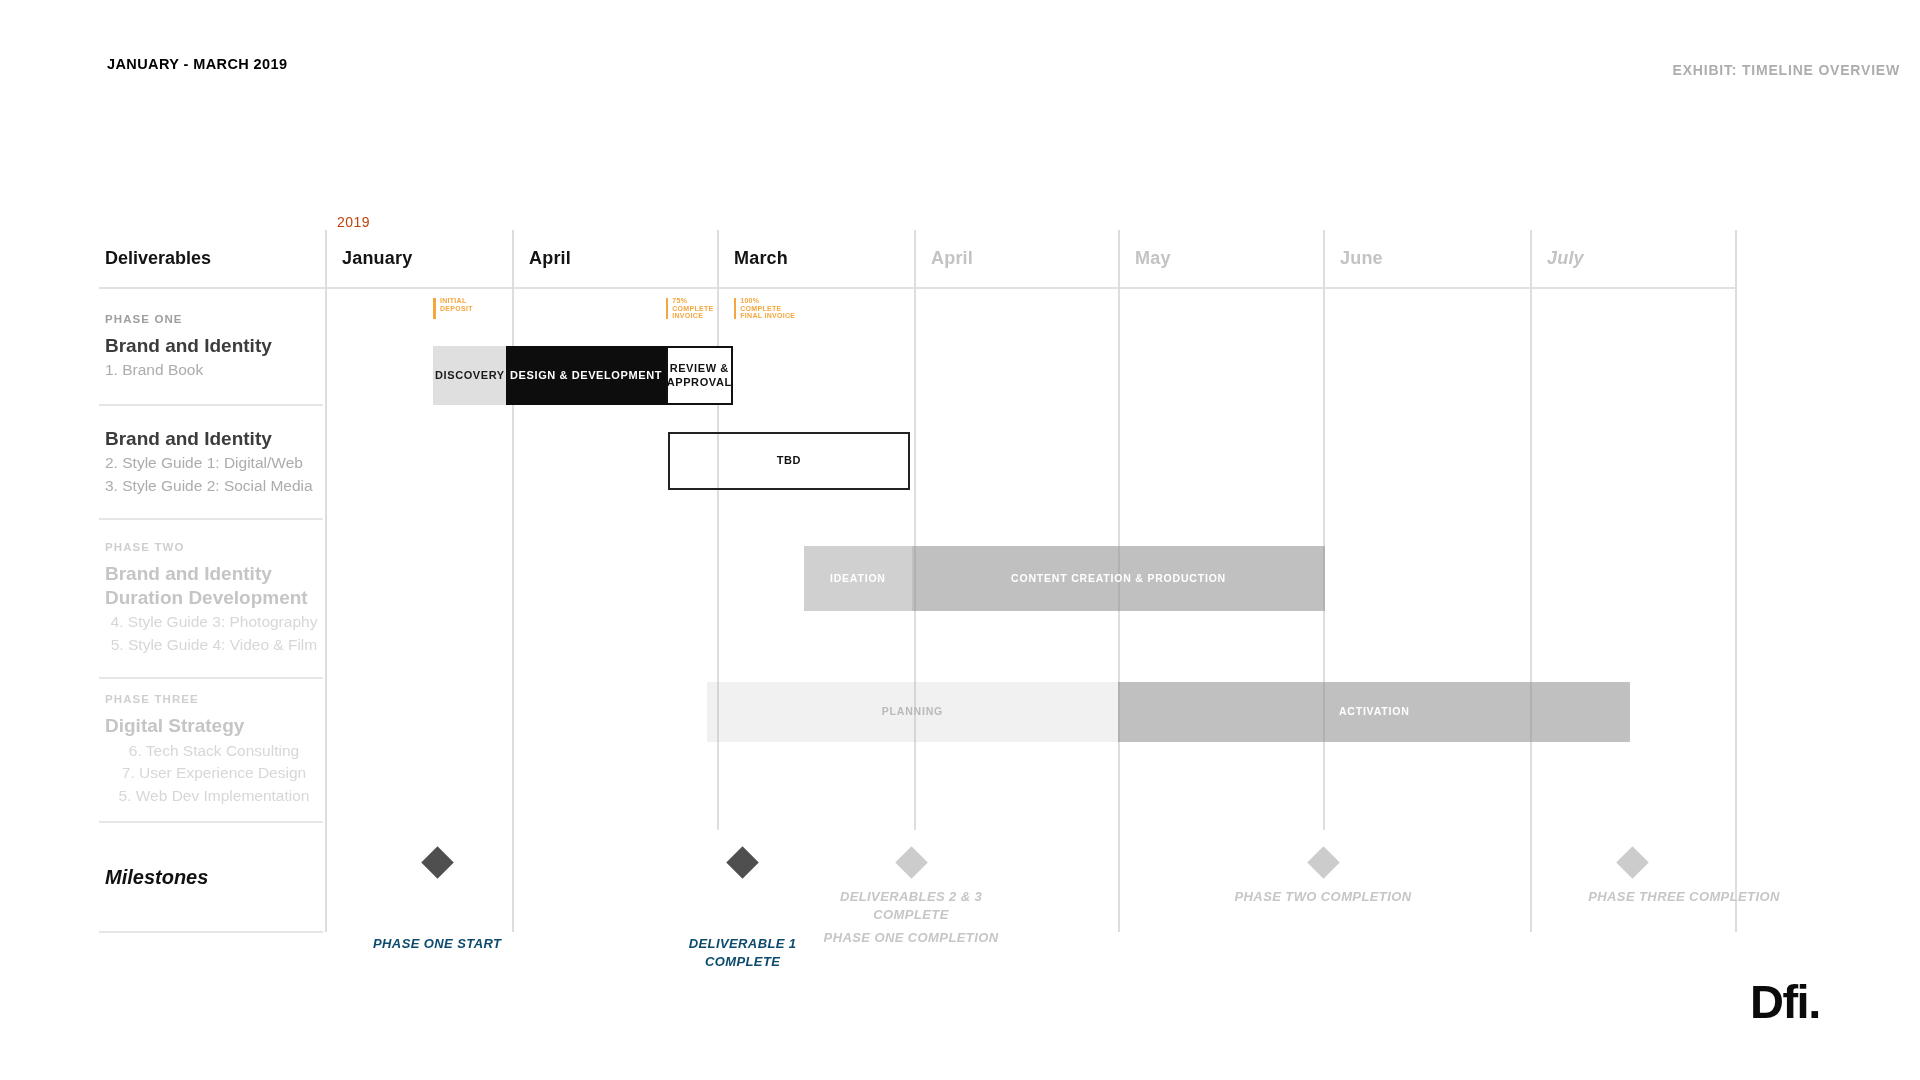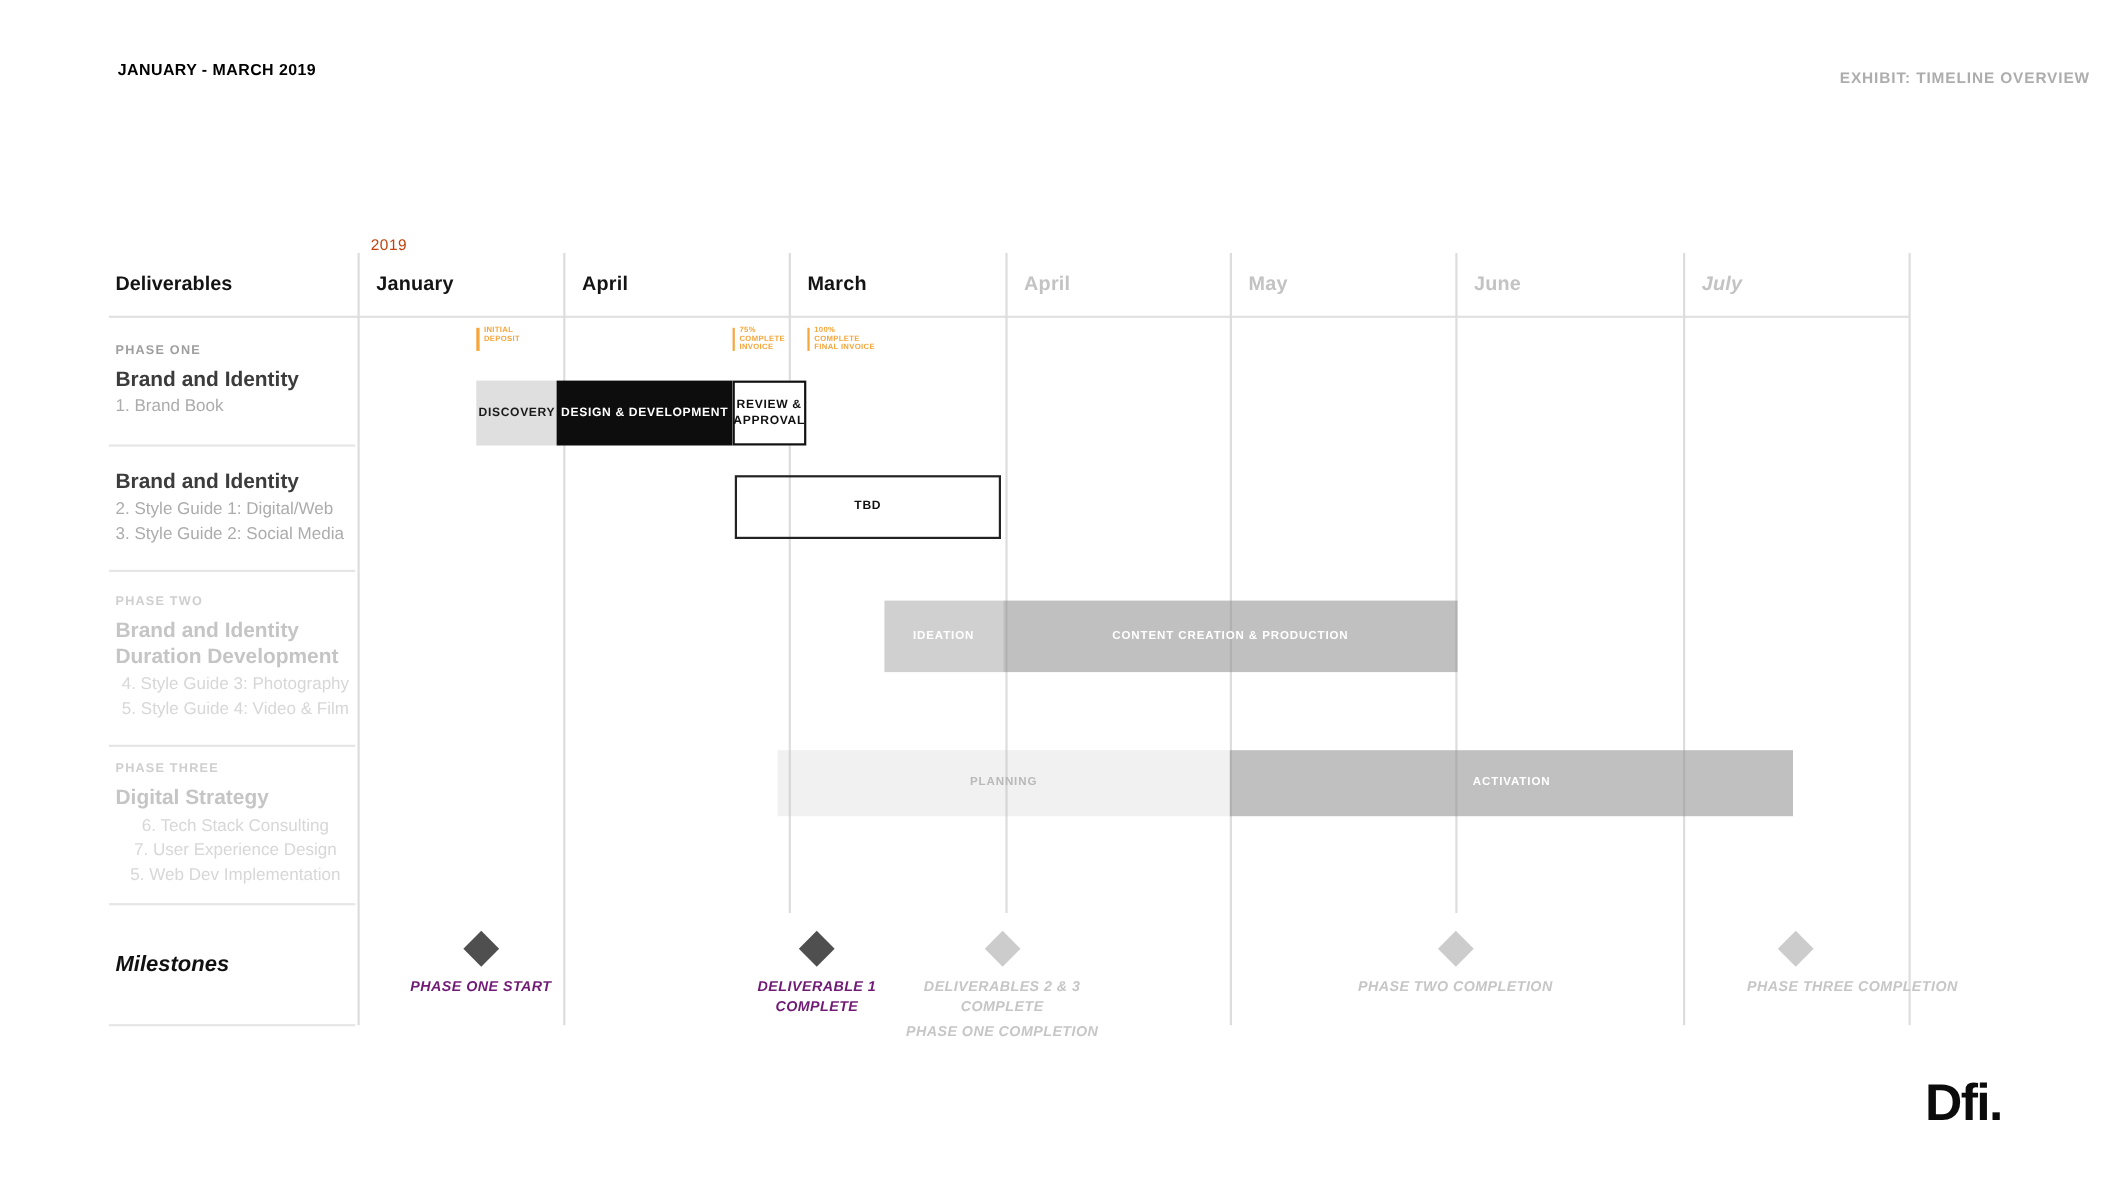--- a/index.html
+++ b/index.html
@@ -40,21 +40,21 @@
   .bar.mid-light{background:rgba(150,150,150,0.45);color:#FFFFFF;font-size:10.5px;letter-spacing:.8px;}
   .bar.mid{background:rgba(140,140,140,0.55);color:#FFFFFF;font-size:10.5px;letter-spacing:.8px;}
   .bar.faint{background:rgba(190,190,190,0.22);color:#B9B9B9;font-size:10.5px;letter-spacing:.8px;}
   .marker-tick{position:absolute;top:298px;width:2.5px;height:21px;background:#F5A63C;}
   .marker-label{position:absolute;top:297px;font-size:7px;line-height:7.5px;font-weight:bold;
                 color:#F5A63C;letter-spacing:.3px;white-space:pre-line;text-align:left;}
   .diamond{position:absolute;width:23px;height:23px;transform:rotate(45deg);background:#CCCCCC;}
   .diamond.active{background:#4F4F4F;}
   .ms-label{position:absolute;width:230px;text-align:center;font-size:13px;font-weight:bold;
             font-style:italic;letter-spacing:.4px;line-height:1.38;color:#C6C6C6;white-space:pre-line;}
-  .ms-label.active{color:#701a75;}
+  .ms-label.active{color:#0c4a6e;margin-top:47px;}
 </style>
 </head>
 <body>
 
 <div class="page">
   <div class="date-range">JANUARY - MARCH 2019</div>
   <div class="exhibit">EXHIBIT: TIMELINE OVERVIEW</div>
   <div class="year">2019</div>
   <div class="deliv-h">Deliverables</div>
   <div class="header-rule"></div>

